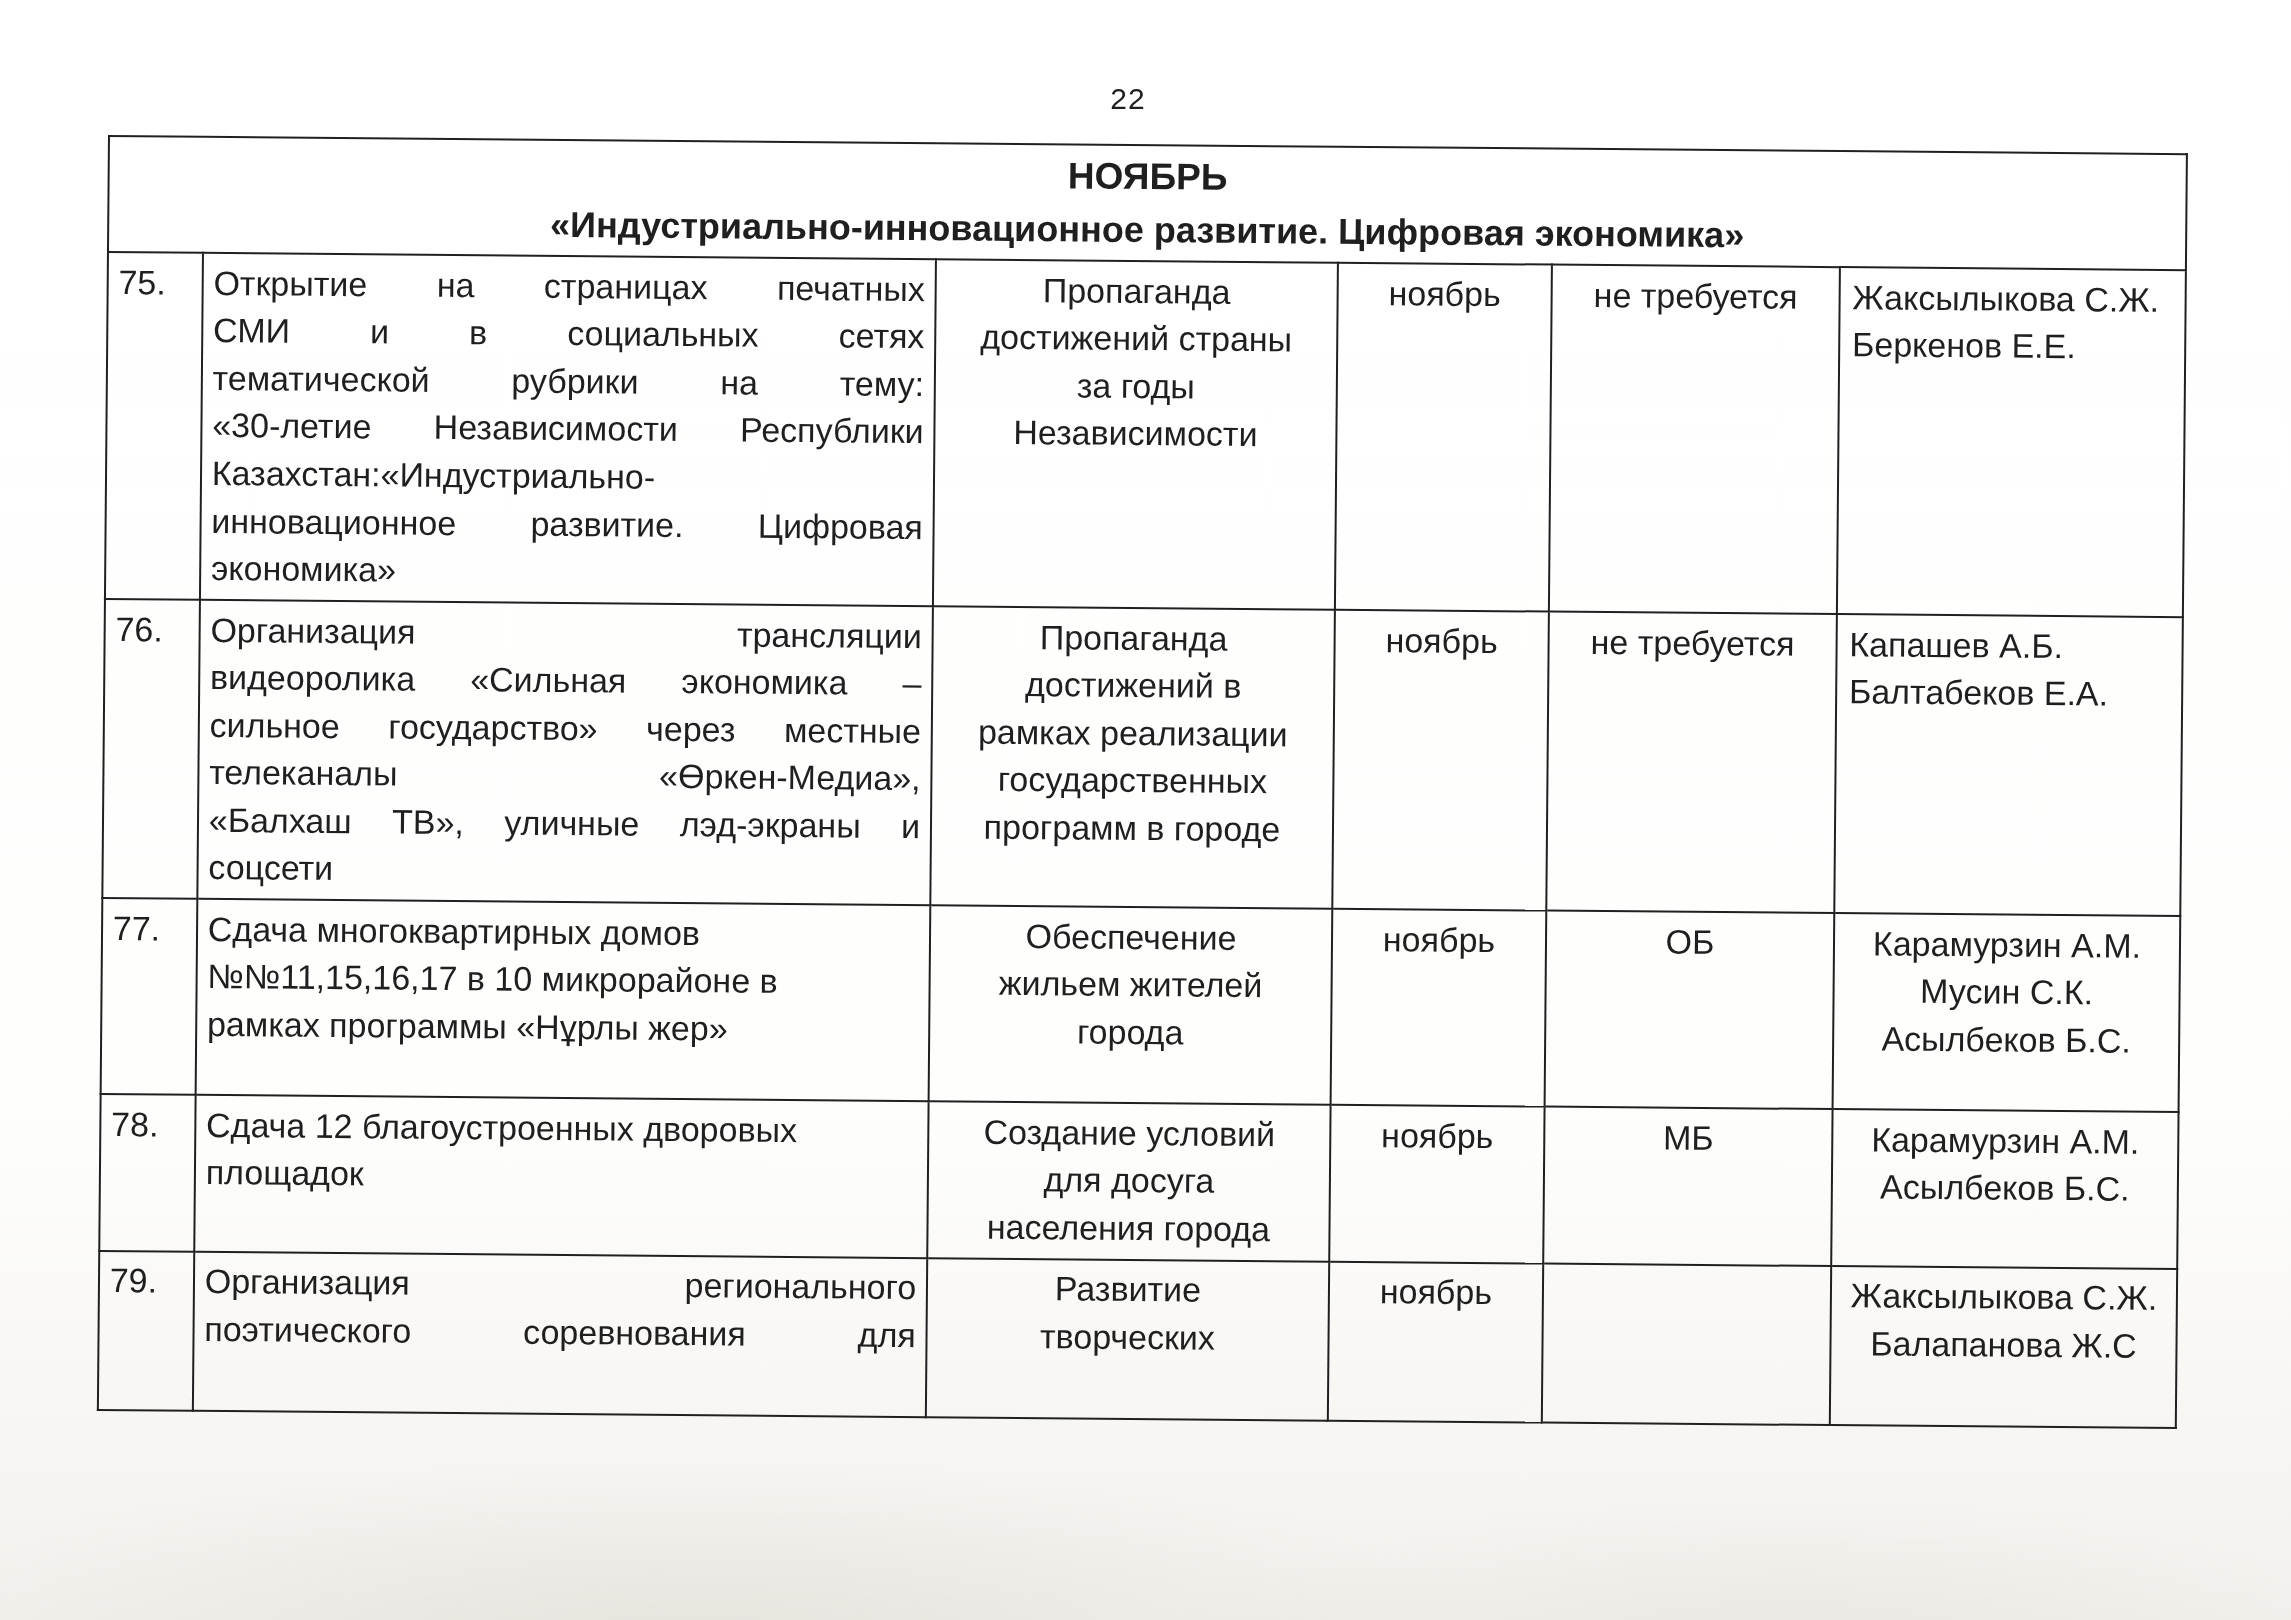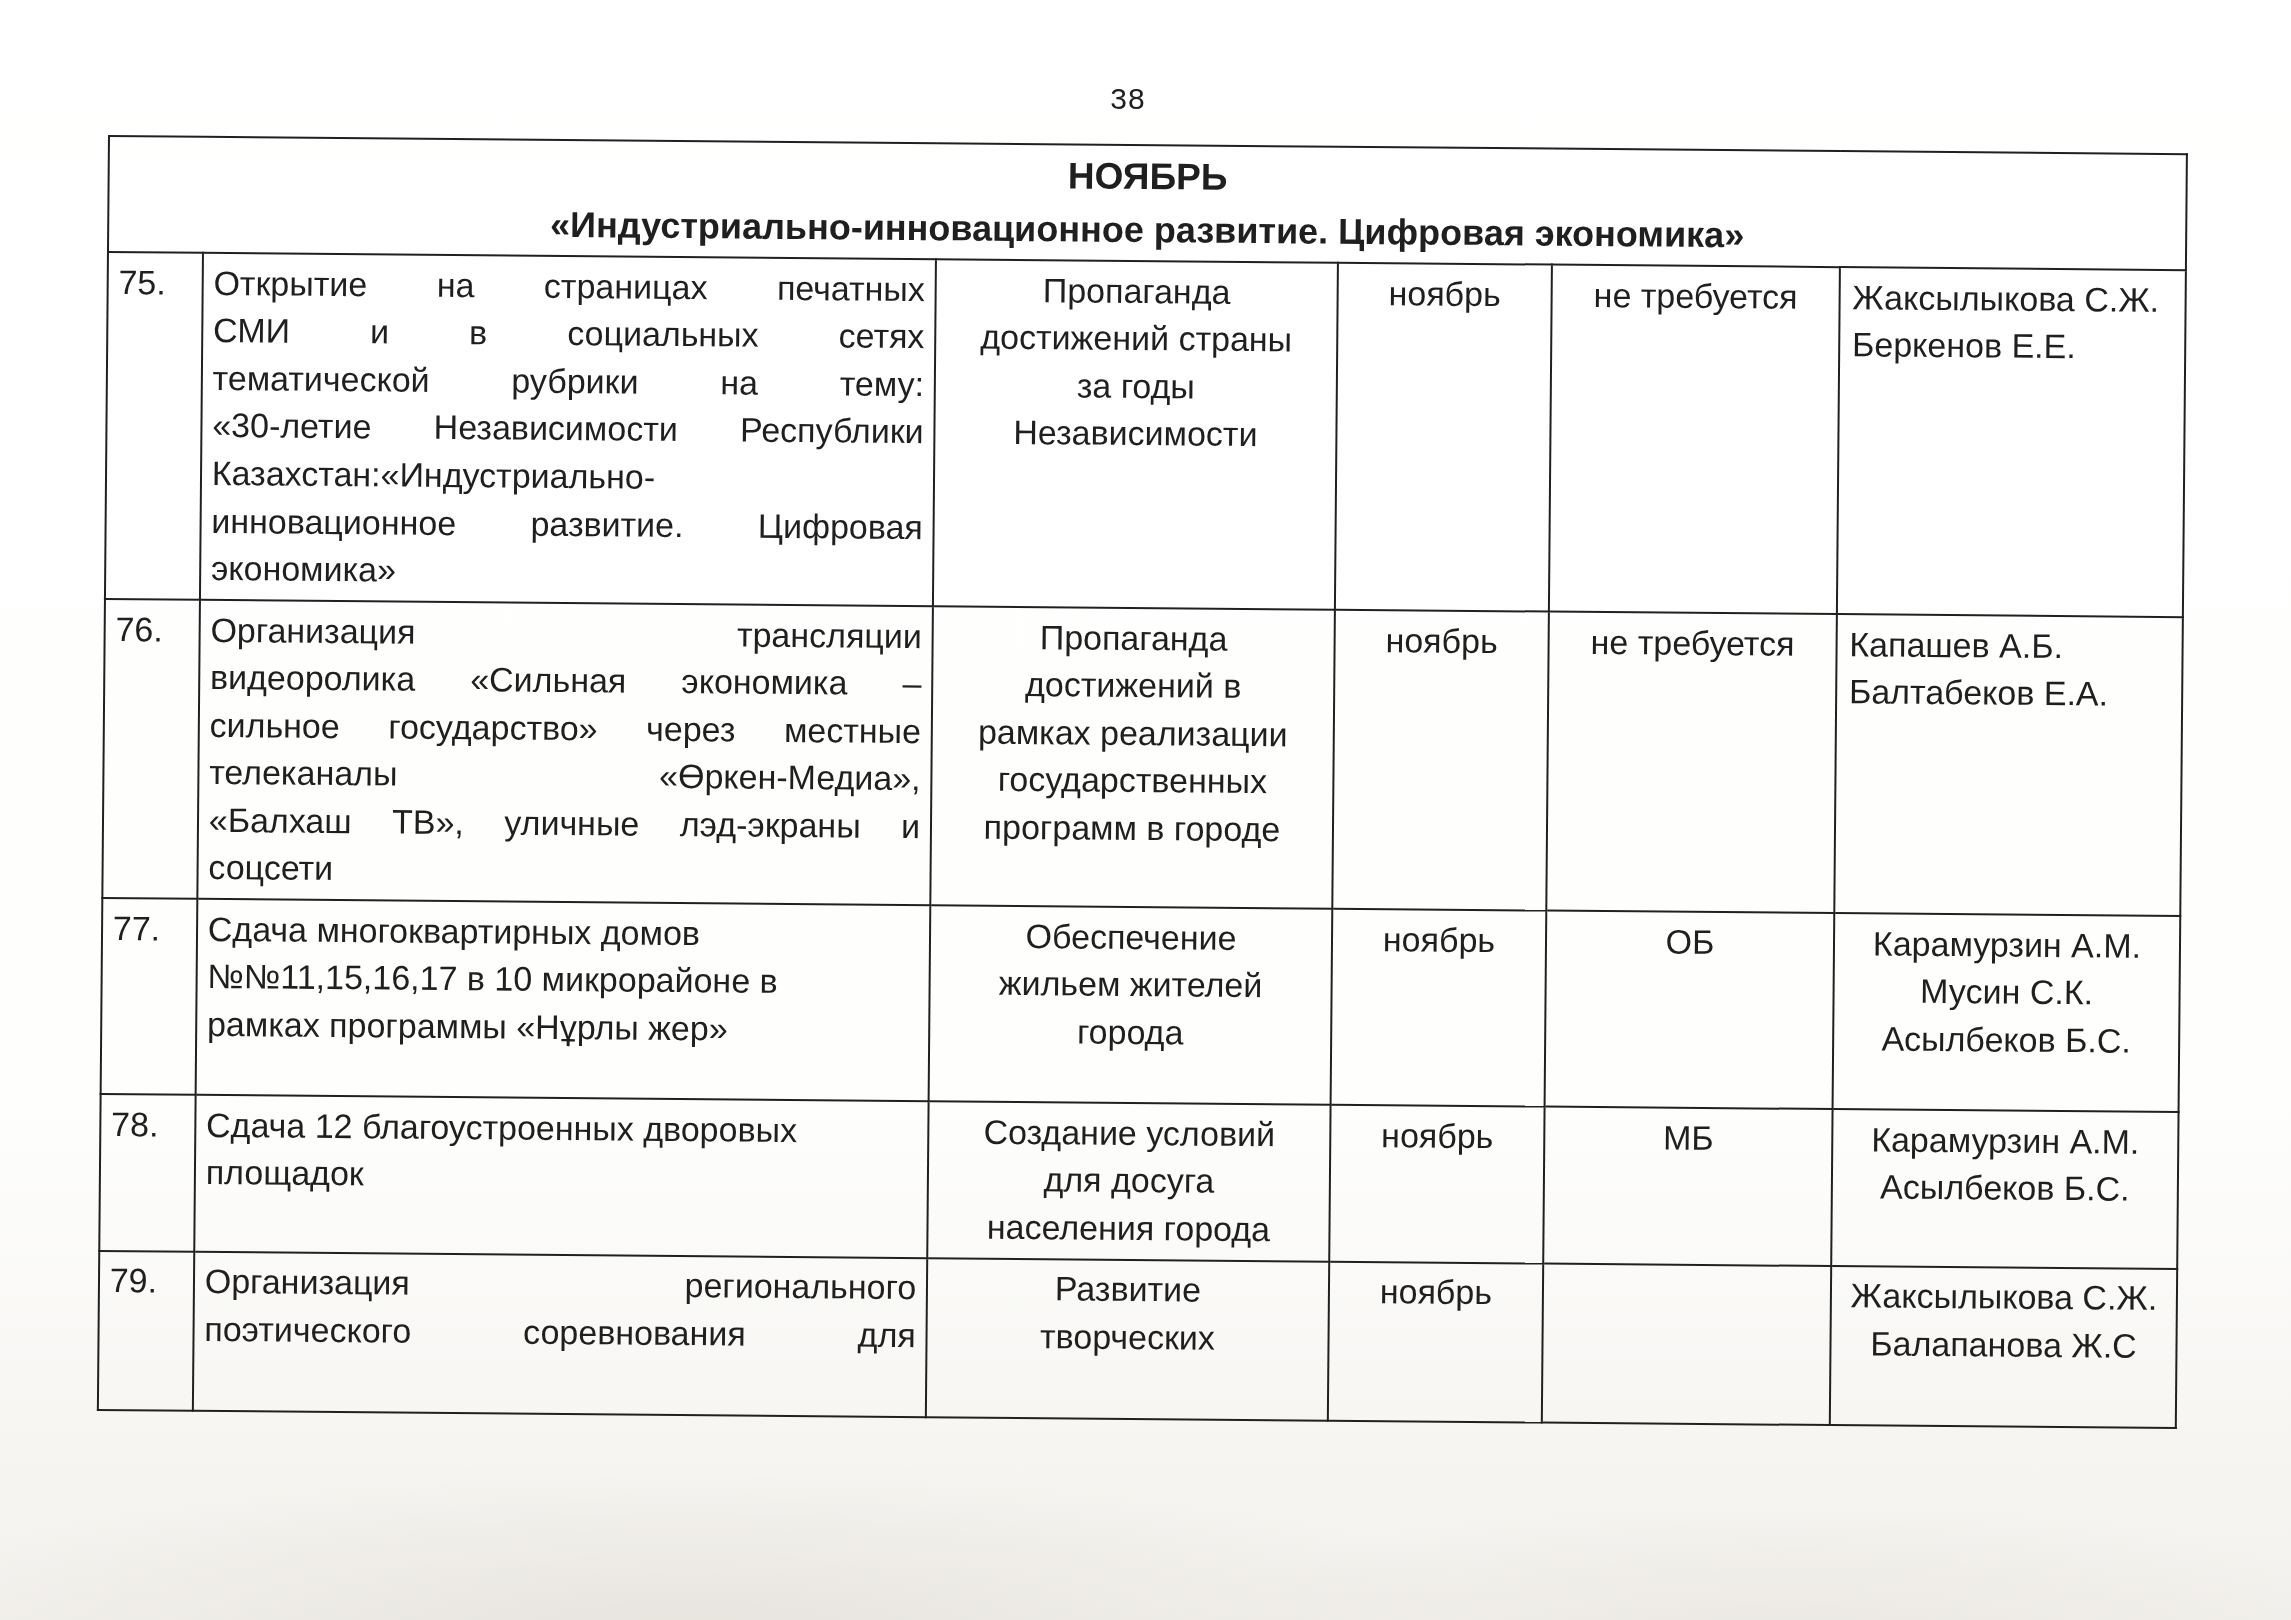--- a/index.html
+++ b/index.html
@@ -72,21 +72,21 @@
     white-space:pre-line; line-height:61px; padding-top:7.8px;
   }
   td.responsible-cell.align-left   { text-align:left; padding-left:11.8px; }
   td.responsible-cell.align-center { text-align:center; padding-left:5.9px; padding-right:5.9px; }
 </style>
 </head>
 <body style="--ink: #1f1f1f; --paper: #ffffff;">
 
 <div class="page">
 
-  <div class="page-number">38</div>
+  <div class="page-number">22</div>
 
   <table class="plan-table">
     <colgroup>
       <col style="width:95px">
       <col style="width:733px">
       <col style="width:402px">
       <col style="width:214px">
       <col style="width:288px">
       <col style="width:346px">
     </colgroup>

